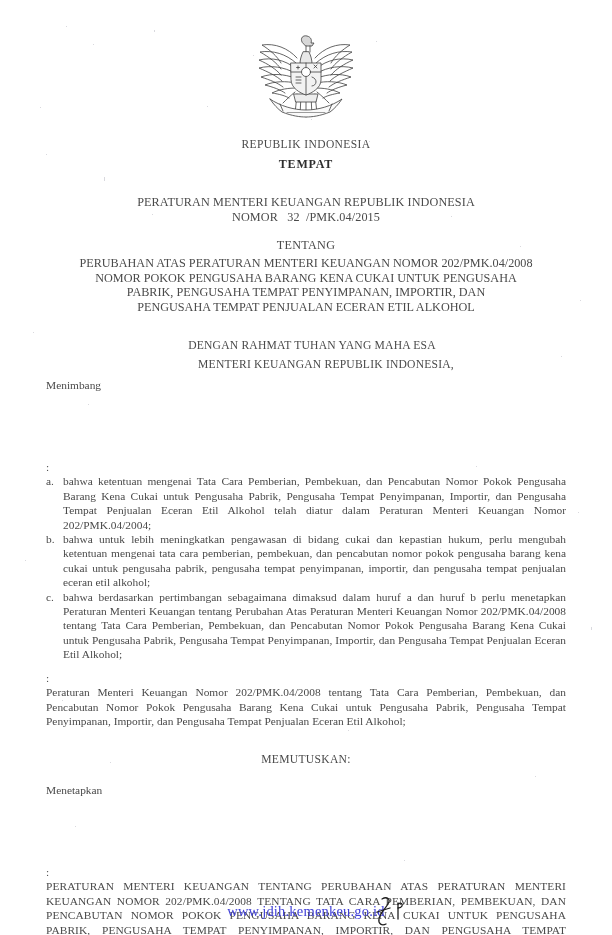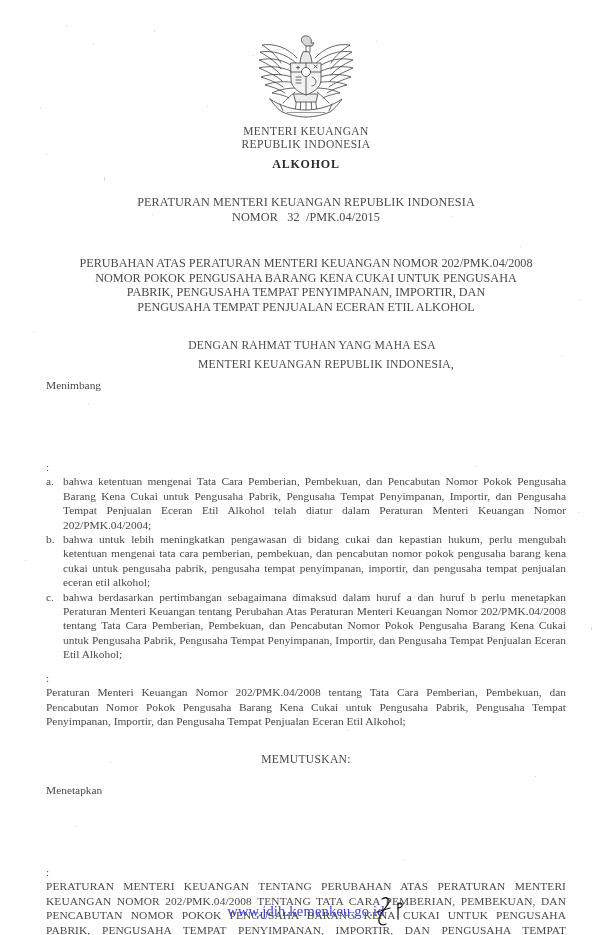--- a/index.html
+++ b/index.html
@@ -252,29 +252,29 @@
 
         <path d="M20 67 C30 74 44 78 56 78 C68 78 82 74 92 67
                  C88 73 84 77 80 80 C70 84 62 85 56 85
                  C50 85 42 84 32 80 C28 77 24 73 20 67 Z" fill="#fafafa"></path>
         <path d="M33 79 L30 72 M79 79 L82 72"></path>
         <line x1="37" y1="80.5" x2="75" y2="80.5" stroke-width="0.5"></line>
       </g>
     </svg>
   </div>
 
-  <div class="hdr hdr-1">MENTERI KEUANGAN</div>
   <div class="hdr hdr-2">REPUBLIK  INDONESIA</div>
-  <div class="hdr salinan">ALKOHOL</div>
+  <div class="hdr salinan">TEMPAT</div>
 
   <div class="title-block">
     <div>PERATURAN MENTERI KEUANGAN REPUBLIK INDONESIA</div>
     <div class="nomor">NOMOR   32  /PMK.04/2015</div>
   </div>
 
+  <div class="tentang">TENTANG</div>
 
   <div class="long-title">
     <div>PERUBAHAN ATAS PERATURAN MENTERI KEUANGAN NOMOR 202/PMK.04/2008</div>
     <div>NOMOR POKOK PENGUSAHA BARANG KENA CUKAI UNTUK PENGUSAHA</div>
     <div>PABRIK, PENGUSAHA TEMPAT PENYIMPANAN, IMPORTIR, DAN</div>
     <div>PENGUSAHA TEMPAT PENJUALAN ECERAN ETIL ALKOHOL</div>
   </div>
 
   <div class="dengan">DENGAN RAHMAT TUHAN YANG MAHA ESA</div>
   <div class="menteri-ri">MENTERI KEUANGAN REPUBLIK INDONESIA,</div>

